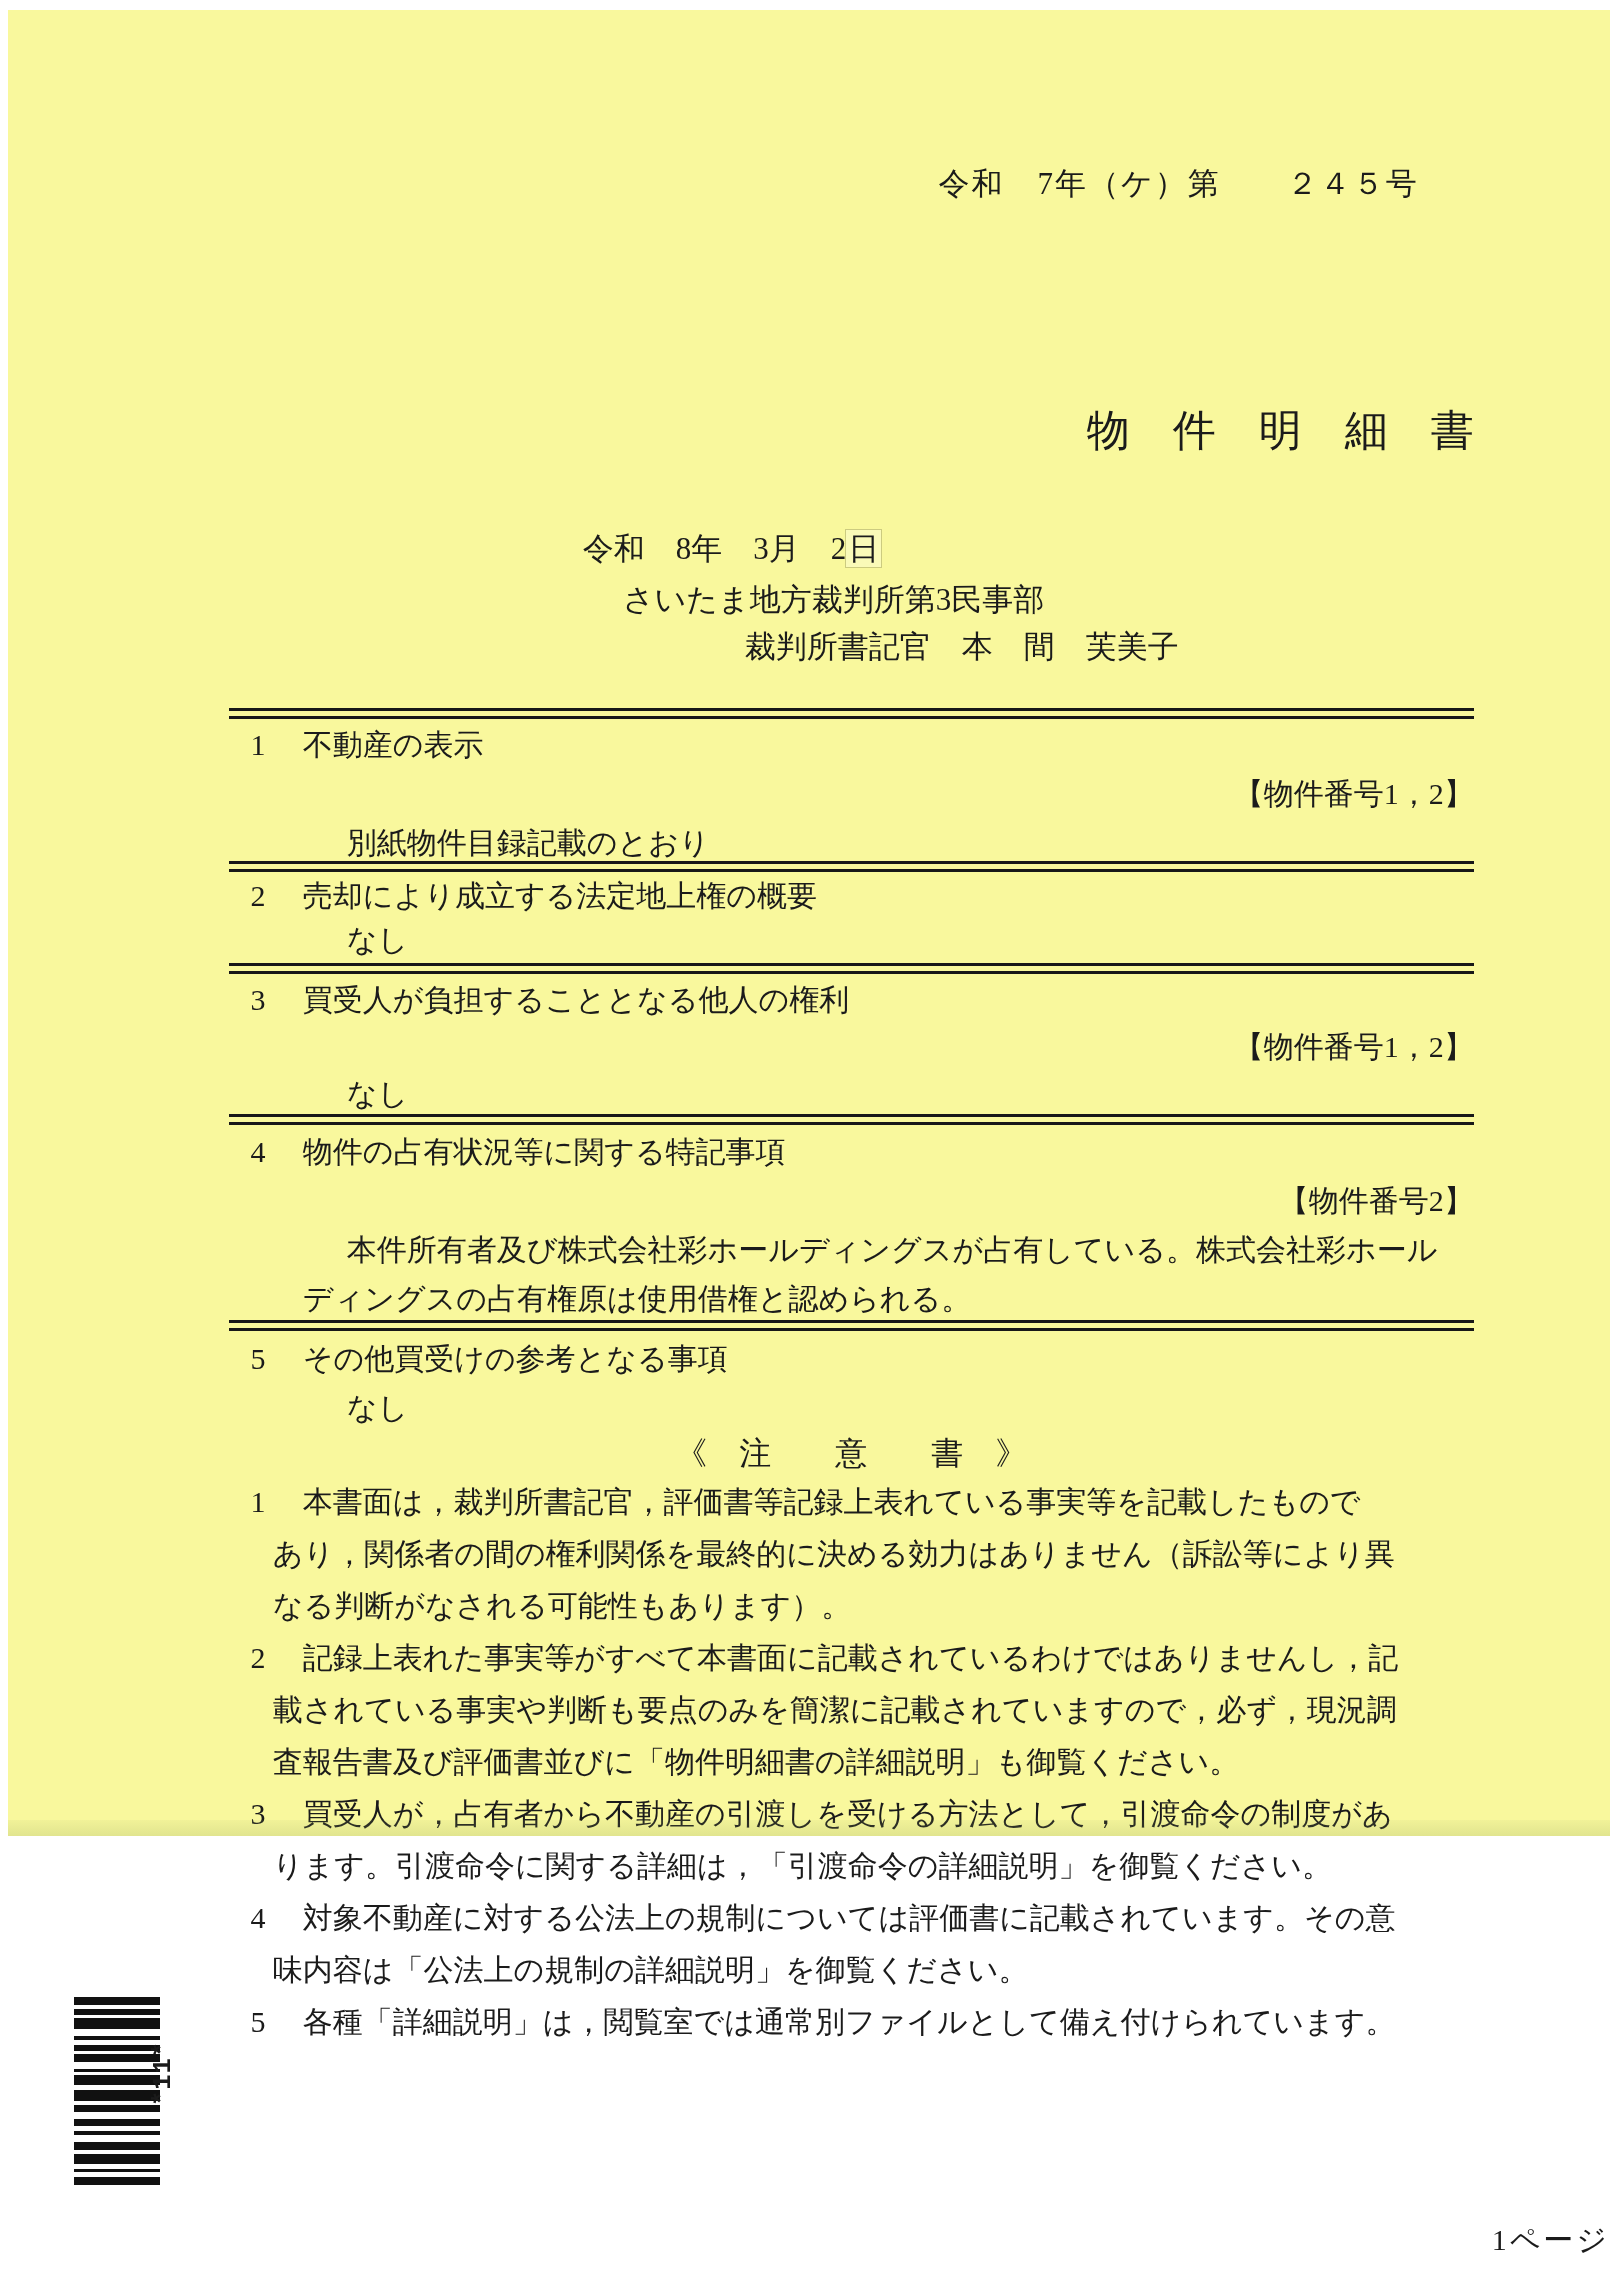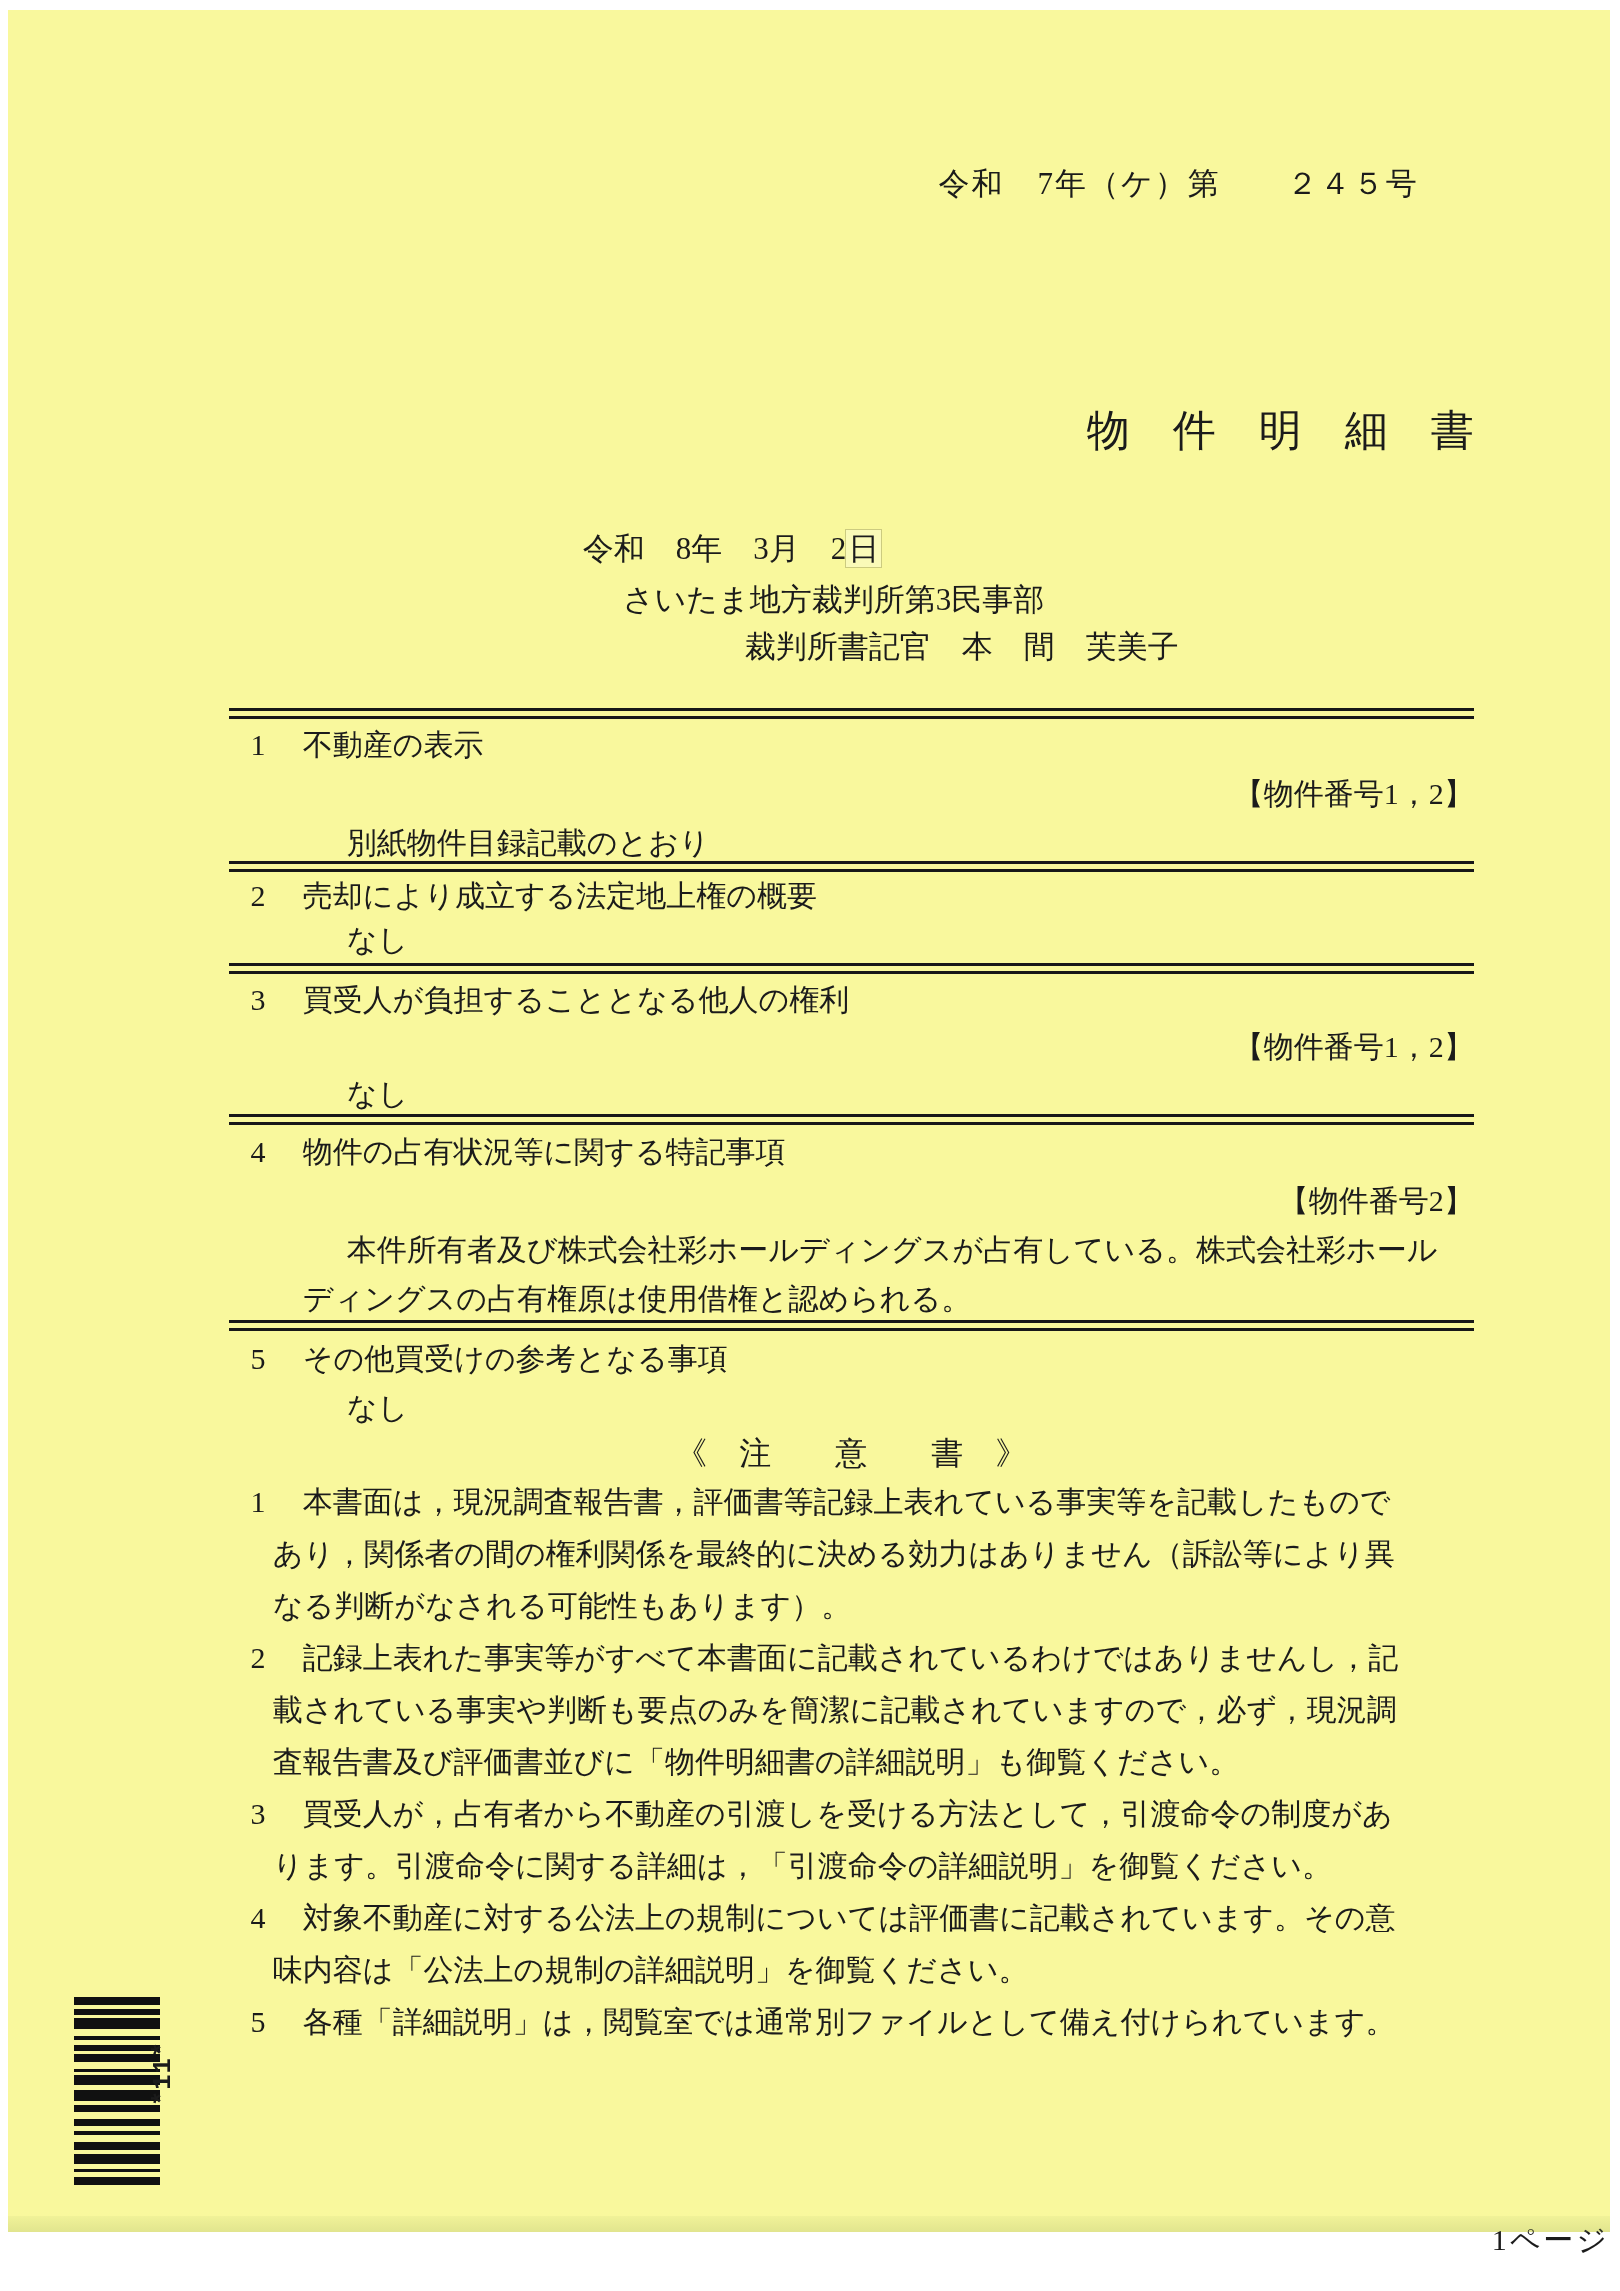--- a/index.html
+++ b/index.html
@@ -1,18 +1,18 @@
 <!DOCTYPE html>
 <html><head>
 <meta charset="utf-8">
 <style>
   html,body{margin:0;padding:0;background:#ffffff;}
   body{width:1620px;height:2292px;position:relative;overflow:hidden;
        font-family:"Liberation Serif","DejaVu Serif",serif;color:#1b1b1b;}
-  .paper{position:absolute;left:7.8px;top:9.8px;width:1602px;height:2222px;background:#f9f89d;}
+  .paper{position:absolute;left:7.8px;top:9.8px;width:1602px;height:1826px;background:#f9f89d;}
   .paper::after{content:"";position:absolute;left:0;right:0;bottom:0;height:15.7px;
        background:linear-gradient(180deg,rgba(170,190,110,0.10),rgba(140,160,90,0.22));}
   .abs{position:absolute;}
   .case-number{top:153px;right:191px;font-size:31px;line-height:41px;letter-spacing:2px;}
   .doc-title{top:395px;left:221px;width:1245px;text-align:right;font-size:43px;line-height:51px;}
   .issue-date{top:519px;left:575px;font-size:31px;line-height:39px;}
   .date-day{outline:1px solid rgba(0,0,0,0.18);background:rgba(255,255,255,0.28);padding:1px 2px;}
   .court-name{top:570px;left:615px;font-size:31px;line-height:39px;}
   .clerk-name{top:617px;left:737px;font-size:31px;line-height:39px;}
   .col{left:221px;width:1245px;}
@@ -97,21 +97,21 @@
   <div class="abs col rule" style="top:1310px;"></div>
 
   <div class="abs col section s5" style="top:1324px;">
     <div class="srow h"><span class="num">5</span><span>その他買受けの参考となる事項</span></div>
     <div class="srow ind-content">なし</div>
   </div>
 
   <div class="abs col notice-title">《　注　　意　　書　》</div>
 
   <div class="abs col notes">
-    <div class="nrow first"><span class="num">1</span><span>本書面は，現況調査報告書，評価書等記録上表れている事実等を記載したもので</span></div>
+    <div class="nrow first"><span class="num">1</span><span>本書面は，裁判所書記官，評価書等記録上表れている事実等を記載したもので</span></div>
     <div class="nrow cont">あり，関係者の間の権利関係を最終的に決める効力はありません（訴訟等により異</div>
     <div class="nrow cont">なる判断がなされる可能性もあります）。</div>
     <div class="nrow first"><span class="num">2</span><span>記録上表れた事実等がすべて本書面に記載されているわけではありませんし，記</span></div>
     <div class="nrow cont">載されている事実や判断も要点のみを簡潔に記載されていますので，必ず，現況調</div>
     <div class="nrow cont">査報告書及び評価書並びに「物件明細書の詳細説明」も御覧ください。</div>
     <div class="nrow first"><span class="num">3</span><span>買受人が，占有者から不動産の引渡しを受ける方法として，引渡命令の制度があ</span></div>
     <div class="nrow cont">ります。引渡命令に関する詳細は，「引渡命令の詳細説明」を御覧ください。</div>
     <div class="nrow first"><span class="num">4</span><span>対象不動産に対する公法上の規制については評価書に記載されています。その意</span></div>
     <div class="nrow cont">味内容は「公法上の規制の詳細説明」を御覧ください。</div>
     <div class="nrow first"><span class="num">5</span><span>各種「詳細説明」は，閲覧室では通常別ファイルとして備え付けられています。</span></div>

